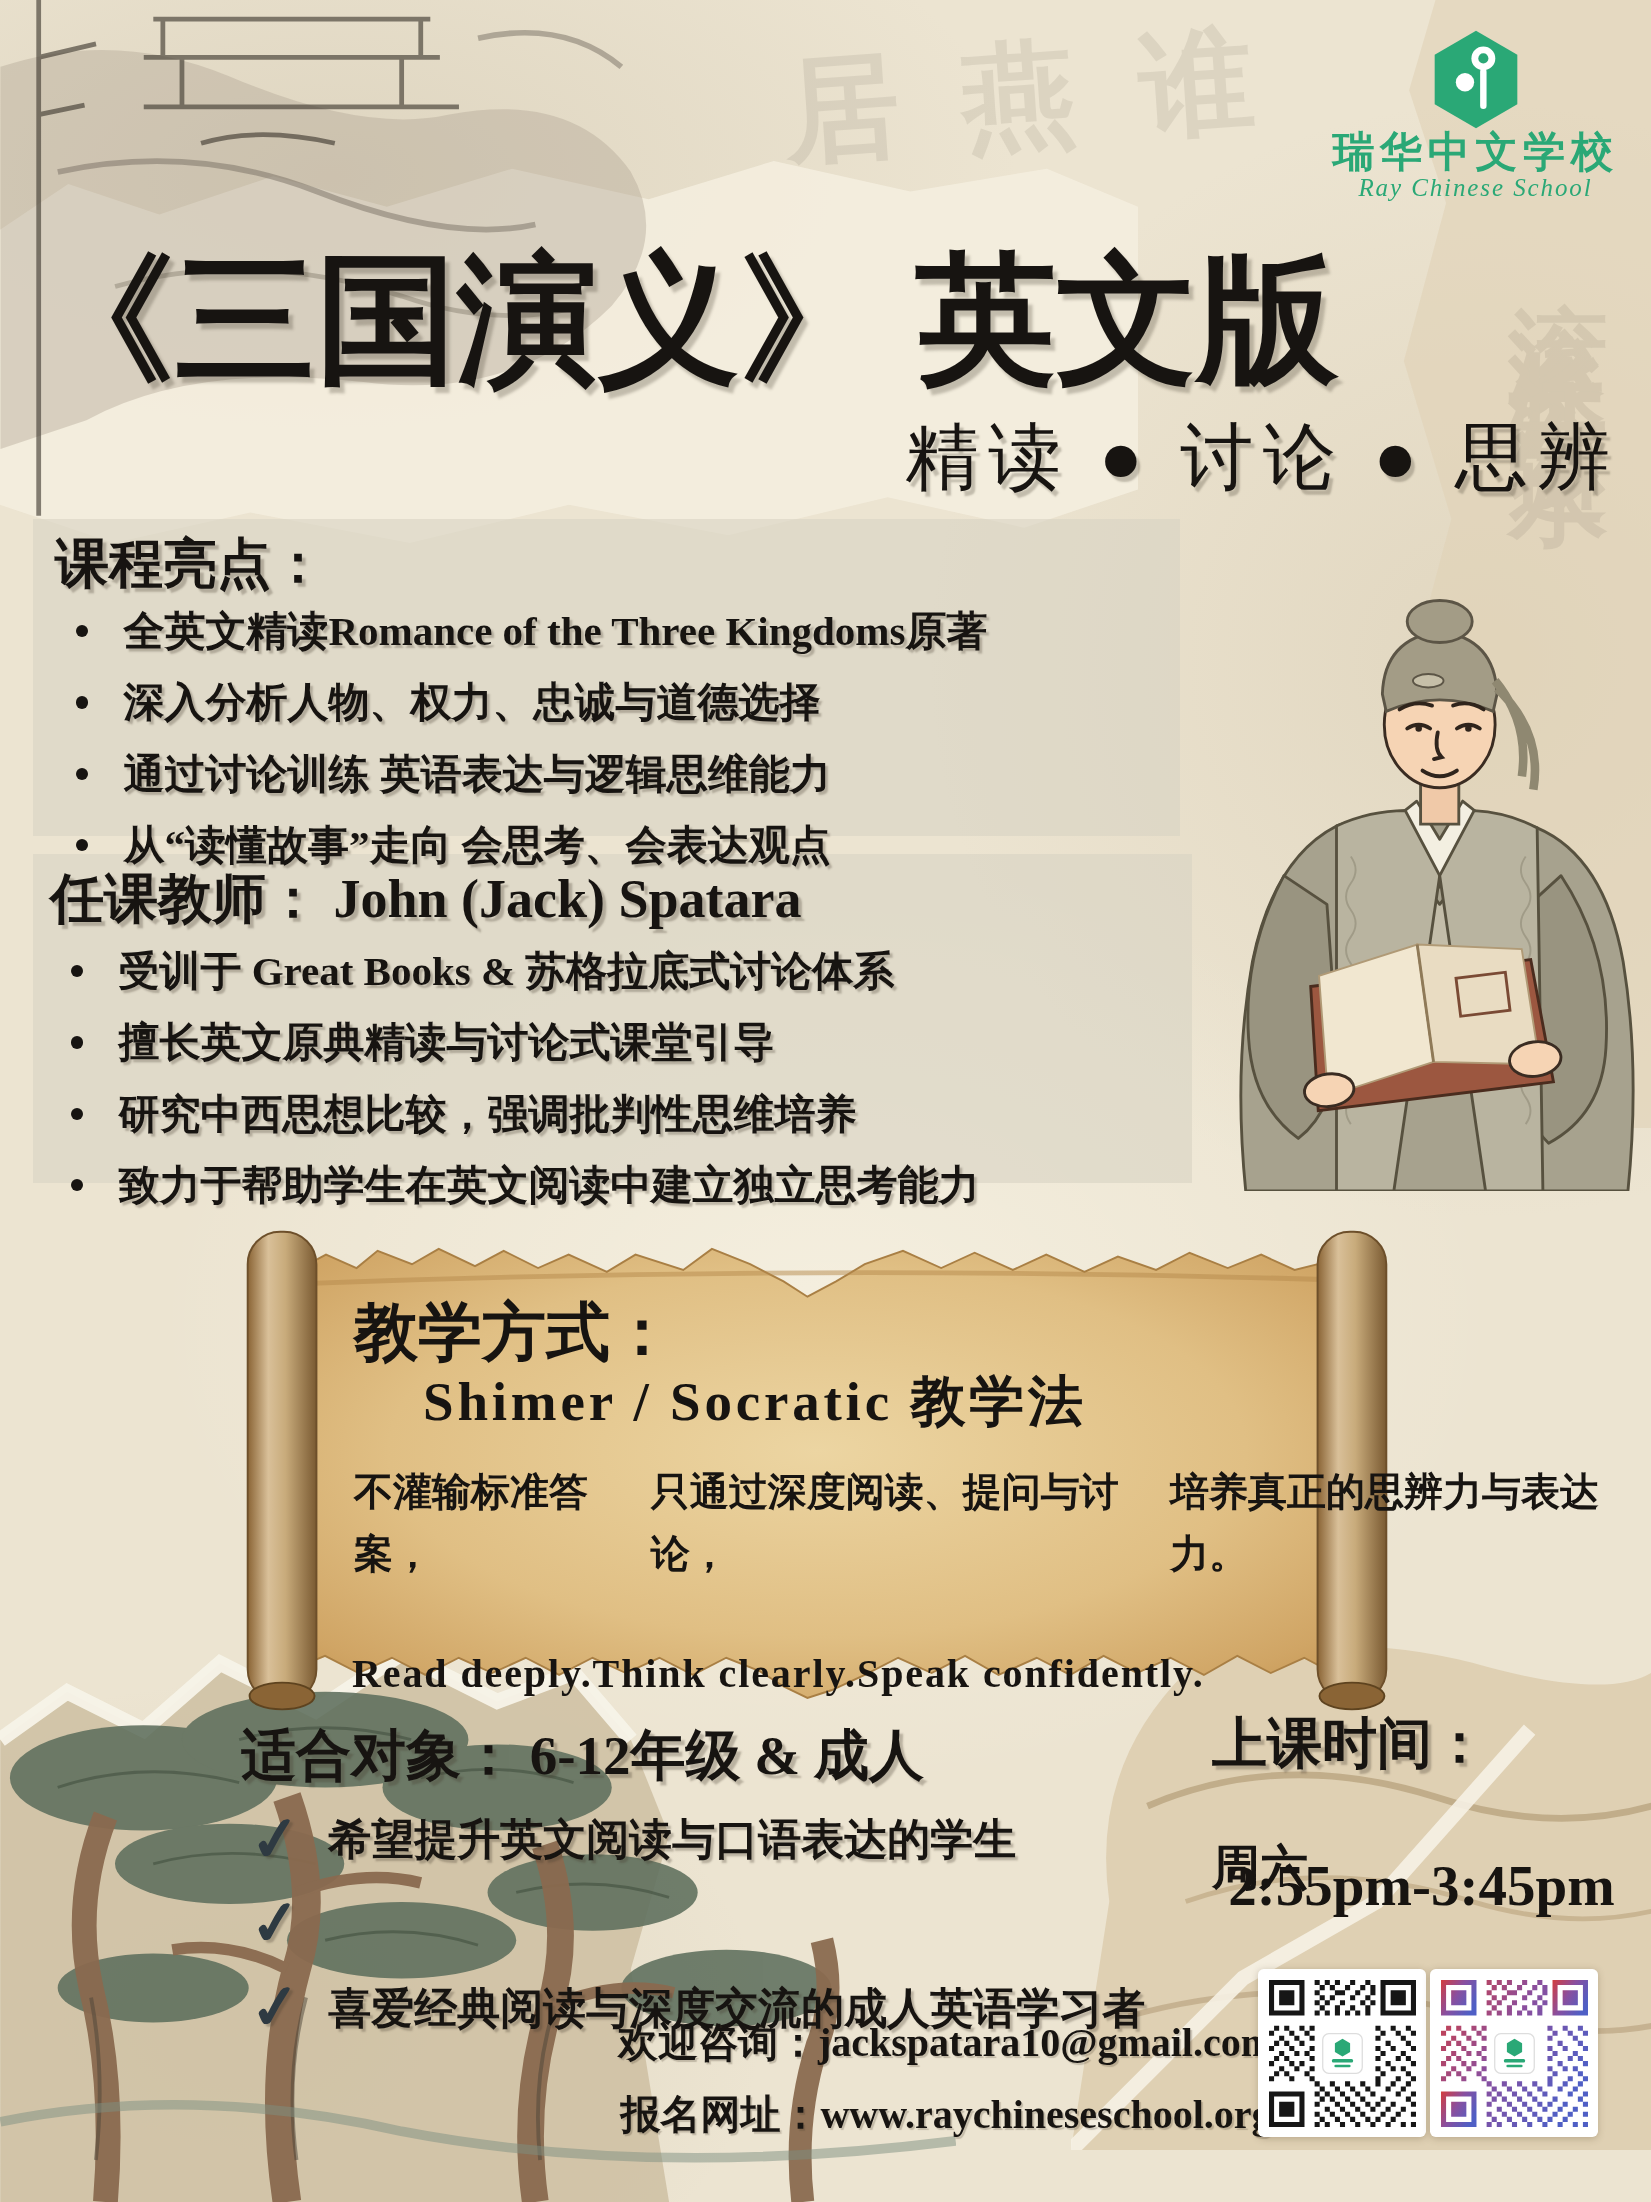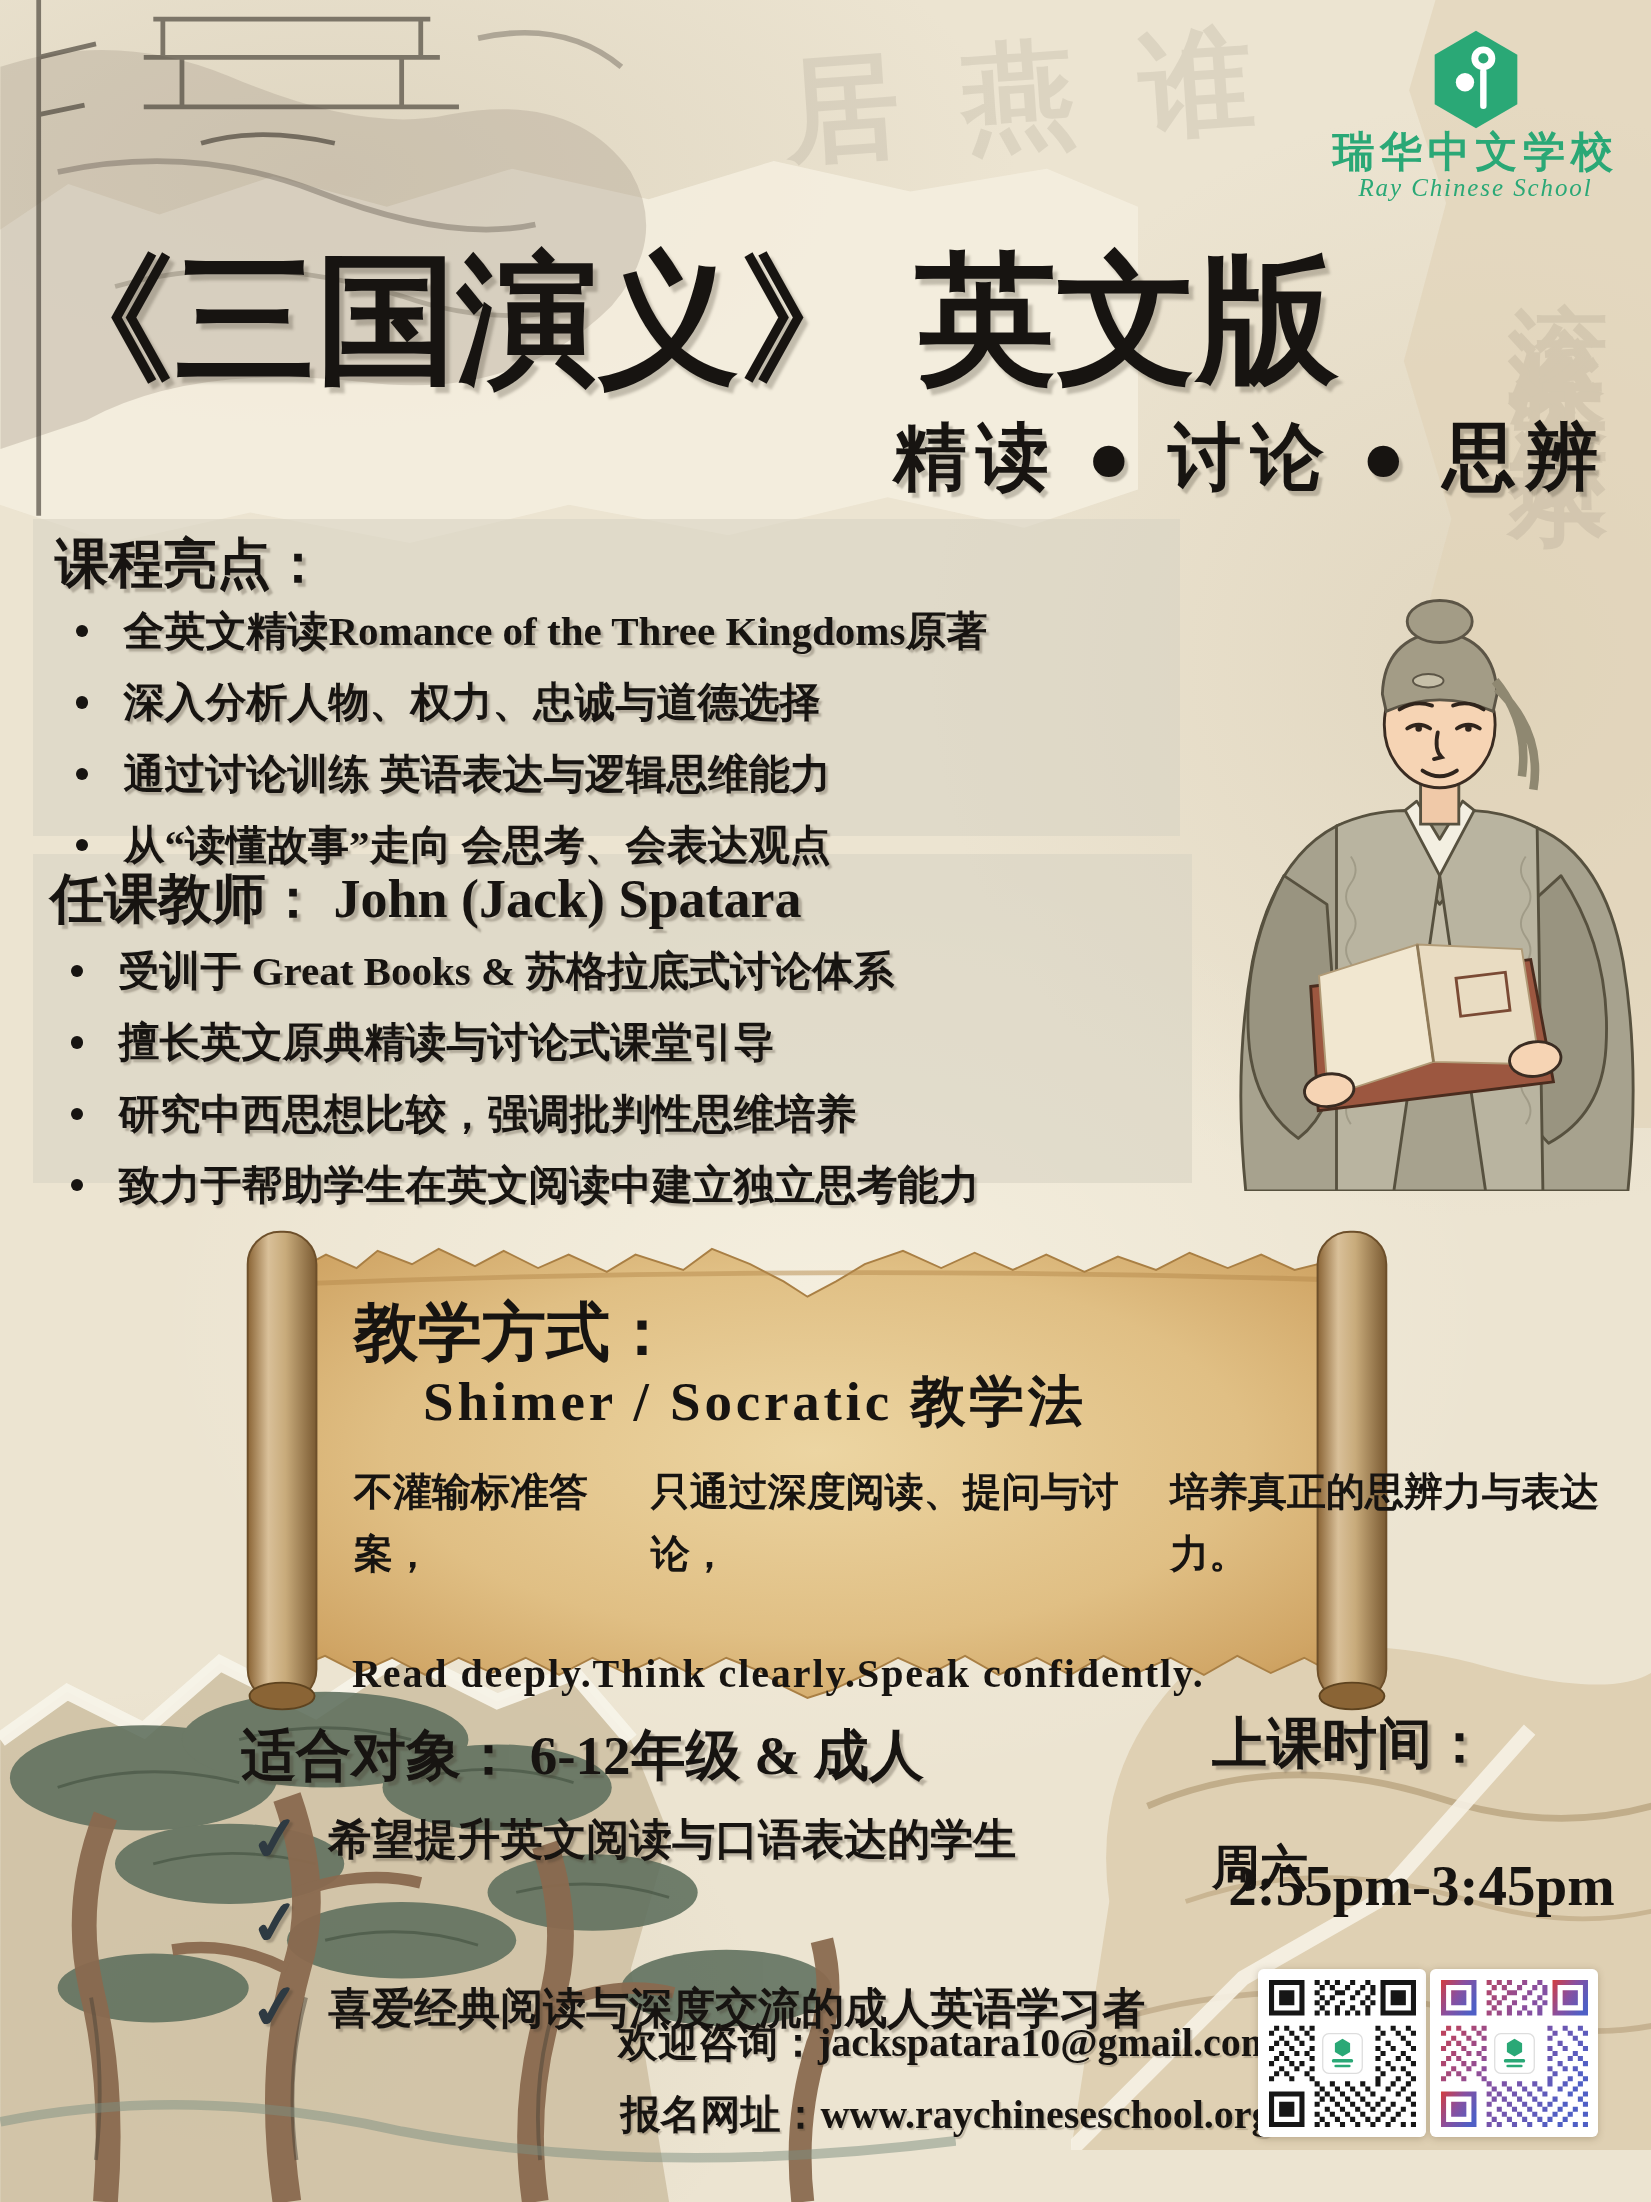--- a/index.html
+++ b/index.html
@@ -23,21 +23,21 @@
   .calli-right{left:1491px;top:220px;font-size:99px;writing-mode:vertical-rl;letter-spacing:25px;height:860px;}
   svg.bgart{position:absolute;z-index:0;}
   
   .logo{left:1308px;top:29px;width:335px;height:210px;z-index:3;text-align:center;}
   .logo .hex{width:92px;height:101px;margin:0 auto;display:block;}
   .logo .cn{font-size:42px;font-weight:700;color:#2aa876;letter-spacing:5.7px;line-height:1.05;}
   .logo .en{font-size:25px;color:#2aa876;letter-spacing:1.9px;font-style:italic;}
   
   .title{left:34px;top:226px;width:1606px;z-index:3;font-size:141px;font-weight:900;white-space:nowrap;
     letter-spacing:0;text-shadow:4.8px 5.7px 2.9px rgba(70,60,45,.28);}
-  .subtitle{right:44px;top:409px;z-index:3;font-size:73px;font-weight:700;letter-spacing:9.6px;
+  .subtitle{right:32px;top:409px;z-index:3;font-size:73px;font-weight:400;letter-spacing:9.6px;
     text-shadow:3.8px 4.8px 1.9px rgba(70,60,45,.28);}
   
   .box{background:rgba(216,211,196,.62);z-index:1;}
   .box1{left:33px;top:519px;width:1147px;height:317px;}
   .box2{left:33px;top:854px;width:1159px;height:329px;}
   .sec-head{font-size:54px;font-weight:900;z-index:3;text-shadow:3.8px 3.8px 1.9px rgba(70,60,45,.30);}
   .h1-head{left:55px;top:528px;}
   .h2-head{left:50px;top:863px;white-space:nowrap;}
   .bullets{position:absolute;z-index:3;}
   .bul1{left:76px;top:604px;width:1090px;}

